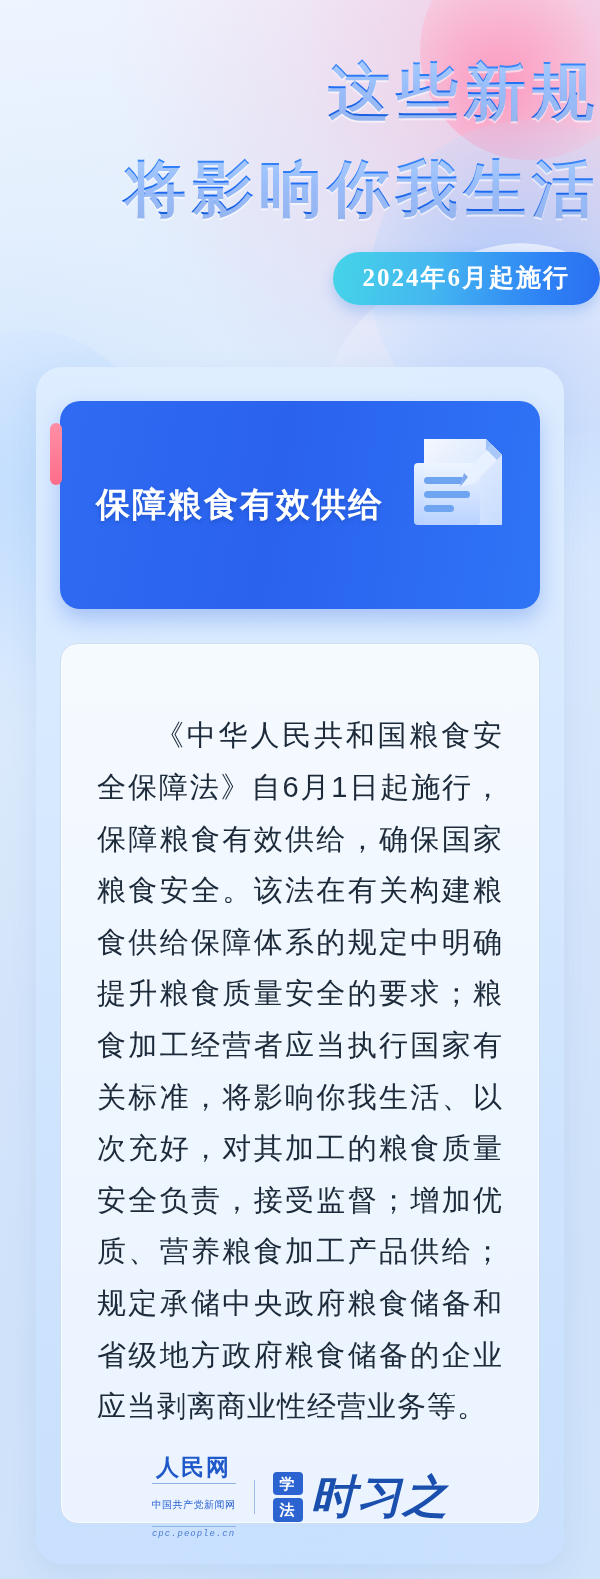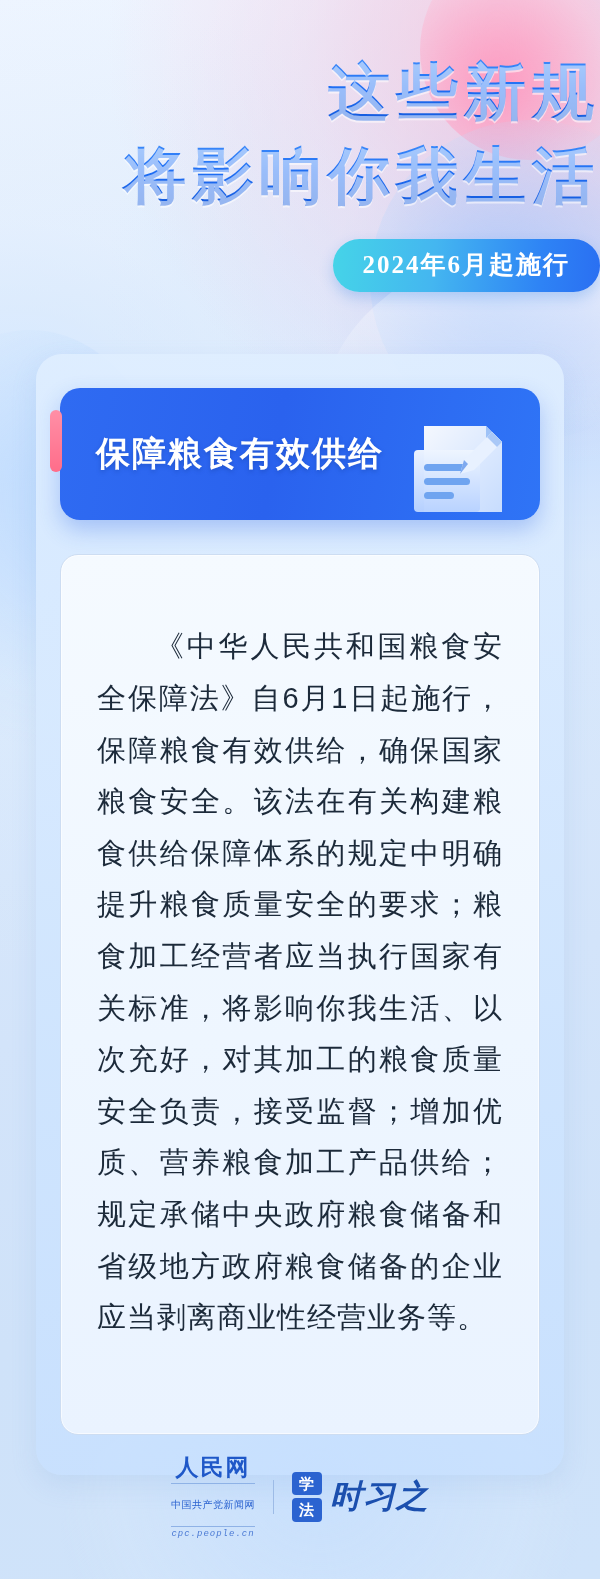--- a/index.html
+++ b/index.html
@@ -88,21 +88,21 @@
     -webkit-background-clip: text;
     background-clip: text;
     color: transparent;
     text-shadow: 0 2px 0 rgba(255,255,255,0.55);
   }
   .title-line-1 {
     font-size: 62px;
   }
   .title-line-2 {
     font-size: 62px;
-    margin-top: 11px;
+    margin-top: 24px;
   }
   .subtitle-pill {
     display: inline-block;
     margin-top: 26px;
     padding: 9px 30px 11px;
     border-radius: 28px;
     background: linear-gradient(95deg, #45d4e8 0%, #44b6f0 38%, #2e83f5 78%, #2a6ff2 100%);
     color: #ffffff;
     font-size: 25px;
     font-weight: bold;
@@ -115,21 +115,21 @@
     position: relative;
     margin: 62px 36px 0;
     border-radius: 26px;
     background: linear-gradient(180deg, rgba(223,238,255,0.92) 0%, rgba(207,229,255,0.86) 60%, rgba(199,224,255,0.8) 100%);
     padding: 34px 24px 40px;
     box-shadow: 0 10px 26px rgba(120,160,215,0.16);
   }
 
   .banner {
     position: relative;
-    height: 132px;
+    height: 208px;
     border-radius: 20px;
     background: linear-gradient(100deg, #2f6bf2 0%, #2a62ee 45%, #2f74f6 100%);
     box-shadow: 0 10px 22px rgba(42,100,230,0.3);
     display: flex;
     align-items: center;
     overflow: visible;
   }
   .banner-tab {
     position: absolute;
     left: -10px;
@@ -231,21 +231,21 @@
     border-radius: 4px;
     padding: 4px 5px;
     line-height: 1.05;
     width: 20px;
     text-align: center;
   }
   .logo-xuefa-text {
     font-family: Liberation Sans, sans-serif;
     font-style: italic;
     font-weight: bold;
-    font-size: 32px;
+    font-size: 45px;
     color: #1b4fae;
     letter-spacing: 1px;
   }
 </style>
 </head>
 <body>
 
 <div class="poster">
 
   <div class="blob blob-pink"></div>

